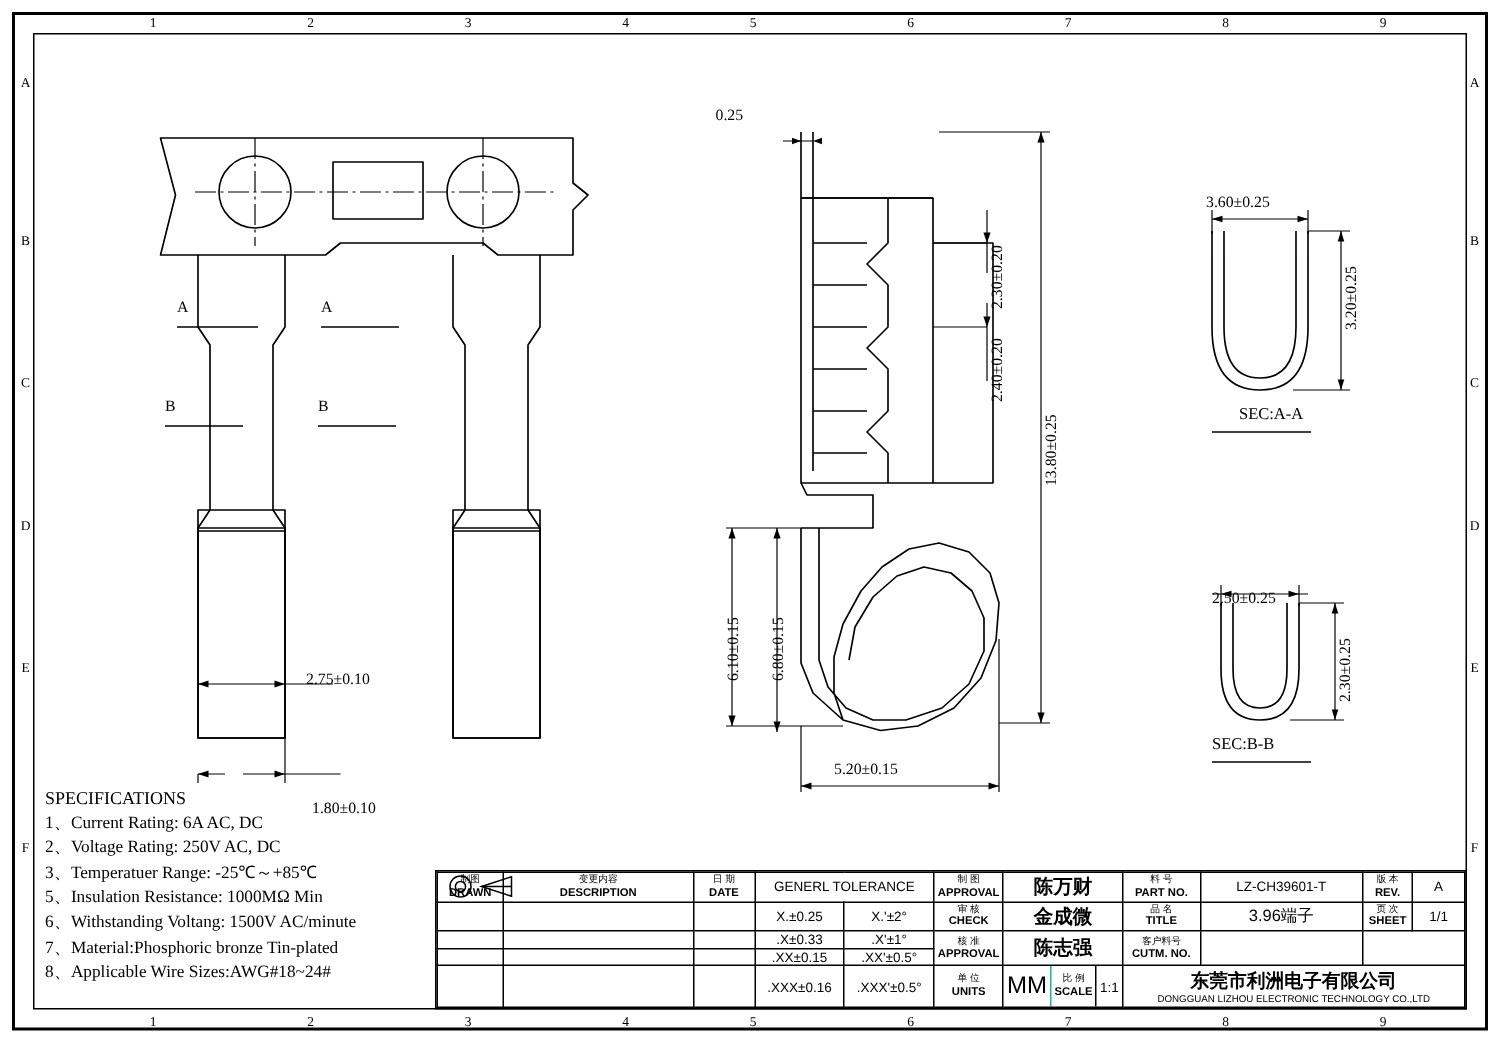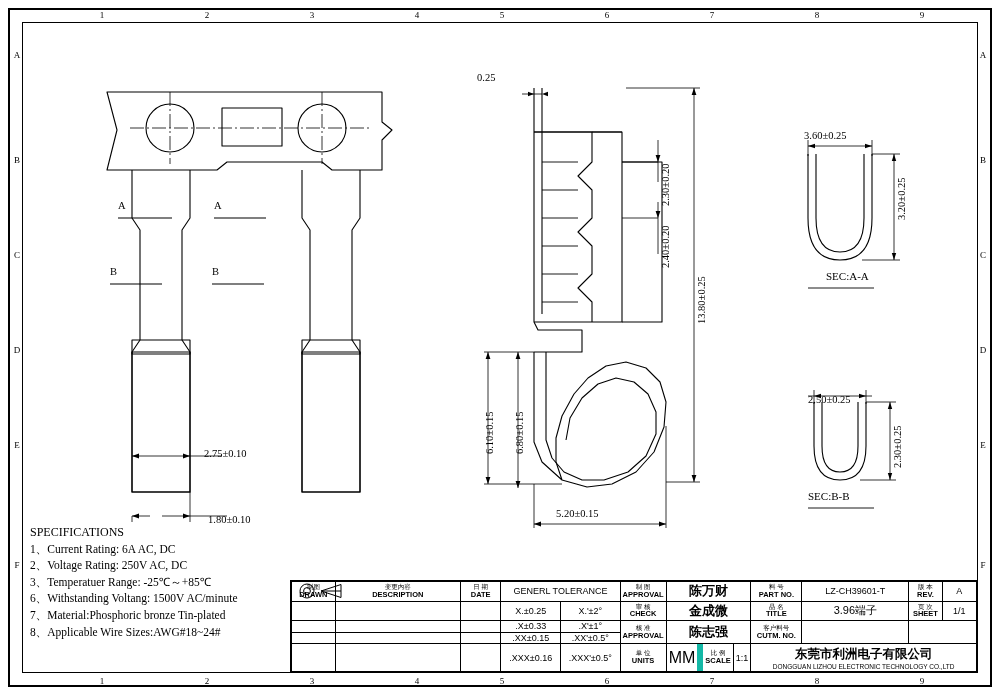--- a/index.html
+++ b/index.html
@@ -232,21 +232,21 @@
           <path d="M868 380 l-2.2 7 h4.4 z" fill="#000" stroke="none"></path>
           <path d="M868 458 l-2.2 -7 h4.4 z" fill="#000" stroke="none"></path>
           <line x1="844" y1="380" x2="874" y2="380"></line>
           <line x1="838" y1="458" x2="874" y2="458"></line>
         </g>
         <line x1="786" y1="486" x2="852" y2="486" stroke-width="0.9"></line>
       </g>
     </svg>
 
     <div class="lbl" style="left:182px;top:426px;">2.75±0.10</div>
-    <div class="lbl" style="left:186px;top:492px;">1.80±0.10</div>
+    <div class="lbl" style="left:186px;top:512px;">1.80±0.10</div>
 
     <div class="lbl" style="left:455px;top:50px;">0.25</div>
     <div class="lbl v" style="left:638px;top:112px;transform:rotate(-90deg) translate(-72px,0);">2.30±0.20</div>
     <div class="lbl v" style="left:638px;top:174px;transform:rotate(-90deg) translate(-72px,0);">2.40±0.20</div>
     <div class="lbl v" style="left:674px;top:230px;transform:rotate(-90deg) translate(-72px,0);">13.80±0.25</div>
     <div class="lbl v" style="left:462px;top:366px;transform:rotate(-90deg) translate(-66px,0);">6.10±0.15</div>
     <div class="lbl v" style="left:492px;top:366px;transform:rotate(-90deg) translate(-66px,0);">6.80±0.15</div>
     <div class="lbl" style="left:534px;top:486px;">5.20±0.15</div>
 
     <div class="lbl" style="left:782px;top:108px;">3.60±0.25</div>
@@ -261,20 +261,21 @@
 
     <div class="lbl" style="left:786px;top:248px;font-size:11px;margin-left:18px;">SEC:A-A</div>
     <div class="lbl" style="left:786px;top:468px;font-size:11px;">SEC:B-B</div>
   </div>
 
   <div id="specs">
     <div class="hd">SPECIFICATIONS</div>
     <div>1、Current Rating: 6A AC, DC</div>
     <div>2、Voltage Rating: 250V AC, DC</div>
     <div>3、Temperatuer Range: -25℃～+85℃</div>
+    <div>5、Insulation Resistance: 1000MΩ  Min</div>
     <div>6、Withstanding Voltang: 1500V AC/minute</div>
     <div>7、Material:Phosphoric bronze Tin-plated</div>
     <div>8、Applicable Wire Sizes:AWG#18~24#</div>
   </div>
 
   <div id="title-block">
     <table>
       <colgroup>
         <col style="width:46px">
           <col style="width:140px">
@@ -402,21 +403,21 @@
 
         <td class="two">
           <span>单 位</span>
           <b>UNITS</b>
         </td>
         <td style="padding:0">
           <table style="width:100%;height:100%;border-collapse:collapse;">
             <tbody>
                   <tr>
               <td style="border:none;width:24px;font-size:16px;font-weight:normal">MM</td>
-              <td class="two" style="border-left:6px solid #14b8a6;border-top:none;border-bottom:none;border-right:none;width:22px">
+              <td class="two" style="border-left:1px solid #14b8a6;border-top:none;border-bottom:none;border-right:none;width:22px">
                 <span>比 例</span>
                 <b>SCALE</b>
               </td>
               <td style="border-left:1px solid #000;border-top:none;border-bottom:none;border-right:none;font-size:9px">1:1</td>
             </tr>
           </tbody>
               </table>
         </td>
 
         <td colspan="4" style="padding:1px 2px">

